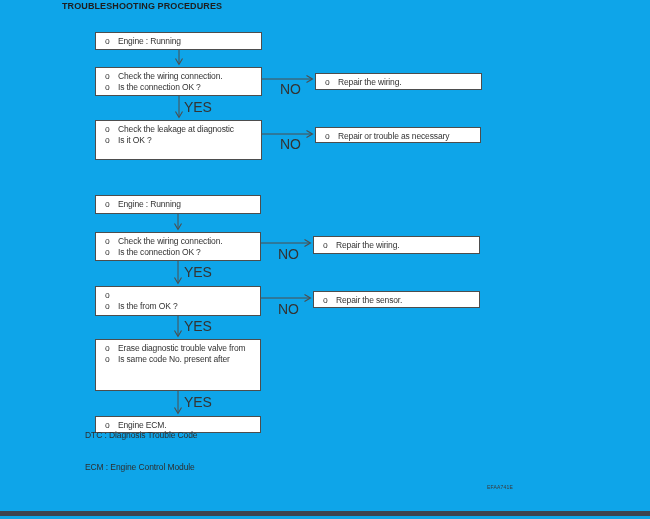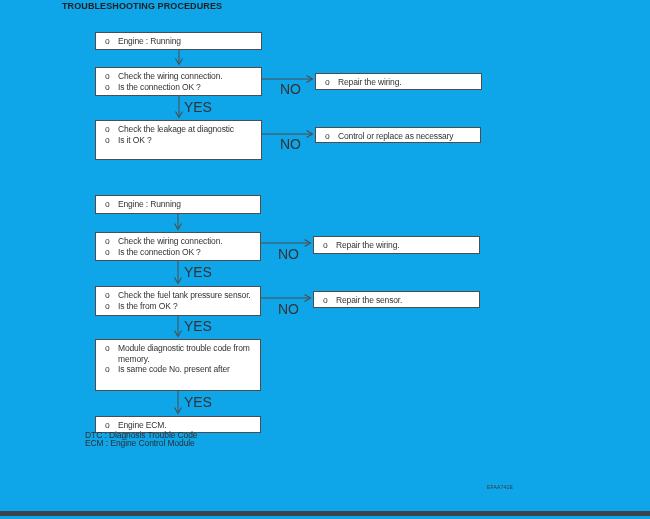--- a/index.html
+++ b/index.html
@@ -140,21 +140,21 @@
       </div>
     <div class="row">
         <span class="bullet">o</span>
         <span>Is it OK ?</span>
       </div>
   </div>
 
   <div class="box" style="left:315px; top:127px; width:166px; height:16px;">
     <div class="row">
         <span class="bullet">o</span>
-        <span>Control or replace as necessary</span>
+        <span>Repair or trouble as necessary</span>
       </div>
   </div>
 
   <span class="lbl" style="left:184px; top:99px;">YES</span>
   <span class="lbl" style="left:280px; top:81px;">NO</span>
   <span class="lbl" style="left:280px; top:136px;">NO</span>
 
   <div class="box" style="left:95px; top:195px; width:166px; height:19px;">
     <div class="row">
         <span class="bullet">o</span>
@@ -176,43 +176,38 @@
   <div class="box" style="left:313px; top:236px; width:167px; height:18px;">
     <div class="row">
         <span class="bullet">o</span>
         <span>Repair the wiring.</span>
       </div>
   </div>
 
   <div class="box" style="left:95px; top:286px; width:166px; height:30px;">
     <div class="row">
         <span class="bullet">o</span>
-        <span>Check the fuel tank pressure sensor.</span>
       </div>
     <div class="row">
         <span class="bullet">o</span>
         <span>Is the from OK ?</span>
       </div>
   </div>
 
   <div class="box" style="left:313px; top:291px; width:167px; height:17px;">
     <div class="row">
         <span class="bullet">o</span>
         <span>Repair the sensor.</span>
       </div>
   </div>
 
   <div class="box" style="left:95px; top:339px; width:166px; height:52px;">
     <div class="row">
         <span class="bullet">o</span>
-        <span>Module diagnostic trouble code from</span>
-      </div>
-    <div class="row">
-        <span class="bullet"></span>
-        <span>memory.</span>
+        <span>Erase diagnostic trouble valve from</span>
       </div>
     <div class="row">
         <span class="bullet">o</span>
         <span>Is same code No. present after</span>
       </div>
   </div>
 
   <div class="box" style="left:95px; top:416px; width:166px; height:17px;">
     <div class="row">
         <span class="bullet">o</span>
@@ -220,19 +215,19 @@
       </div>
   </div>
 
   <span class="lbl" style="left:184px; top:264px;">YES</span>
   <span class="lbl" style="left:278px; top:246px;">NO</span>
   <span class="lbl" style="left:184px; top:318px;">YES</span>
   <span class="lbl" style="left:278px; top:301px;">NO</span>
   <span class="lbl" style="left:184px; top:394px;">YES</span>
 
   <div class="footnote" style="top:430px;">DTC : Diagnosis Trouble Code</div>
-  <div class="footnote" style="top:438px;">ECM : Engine Control Module</div>
+  <div class="footnote" style="top:462px;">ECM : Engine Control Module</div>
 
   <div class="figcode">EFAA741E</div>
 
   <div class="bottom-bar"></div>
 
 </div>
 
 </body></html>

